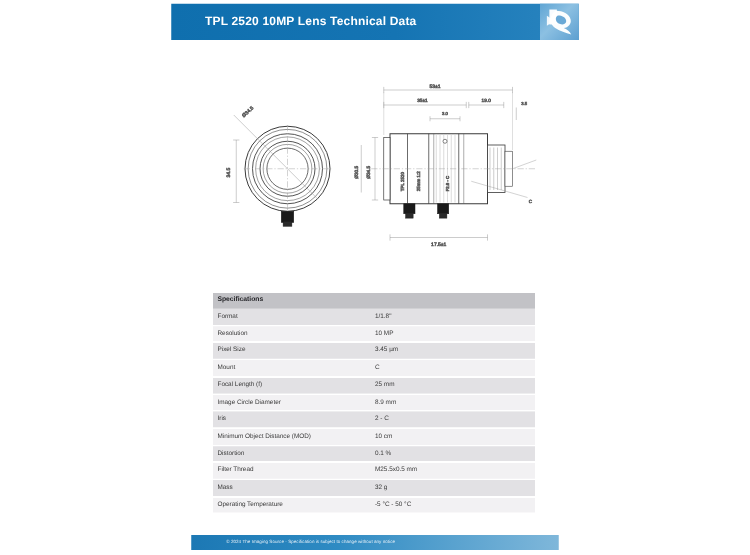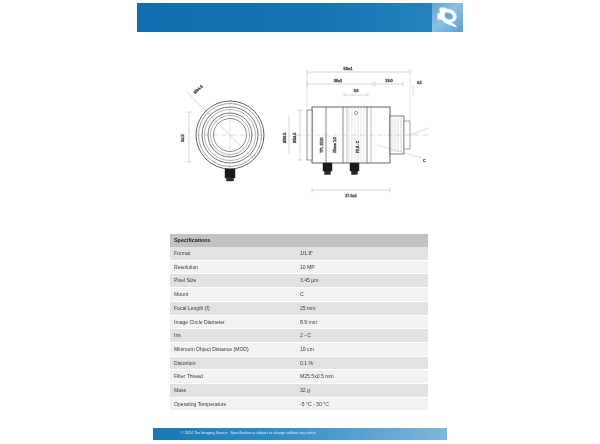--- a/index.html
+++ b/index.html
@@ -138,20 +138,21 @@
   
   .dim { font-family: "Liberation Sans", sans-serif; fill: #6a6a6a; }
 </style>
 </head>
 <body>
 
 <div class="viewport">
   <div class="page">
 
     <div class="header-band">
+      <div class="header-title">TPL 2520 10MP Lens Technical Data</div>
       <div class="logo-box">
         <svg width="25" height="23" viewBox="0 0 25 23">
           <path d="M4.5 1.5 L10.5 1.5 L10.5 13.5 L4.5 13.5 Z" fill="#ffffff" opacity="0.95"></path>
           <path d="M10 2.5 C15 2.5 20.5 5 21.5 9.5 C22.3 13.2 19.5 16 16 16.3 C18.8 17.6 21 19.2 22 21.5 C17.5 20 13 18.8 9.5 16.5 C6.5 14.5 5 11.5 5.5 8.5 C6 5.5 7.8 3.4 10 2.5 Z" fill="#ffffff" opacity="0.97"></path>
           <path d="M11 6.5 C14 6.2 17 7.6 17.8 10 C18.4 11.9 17 13.4 15 13.5 C12.5 13.6 10.3 12.2 9.8 10.2 C9.4 8.4 9.9 7 11 6.5 Z" fill="#6aa9d6"></path>
           <path d="M2.5 6.5 L8.5 10.5 L2.5 14.5 Z" fill="#ffffff" opacity="0.9"></path>
         </svg>
       </div>
     </div>
 

